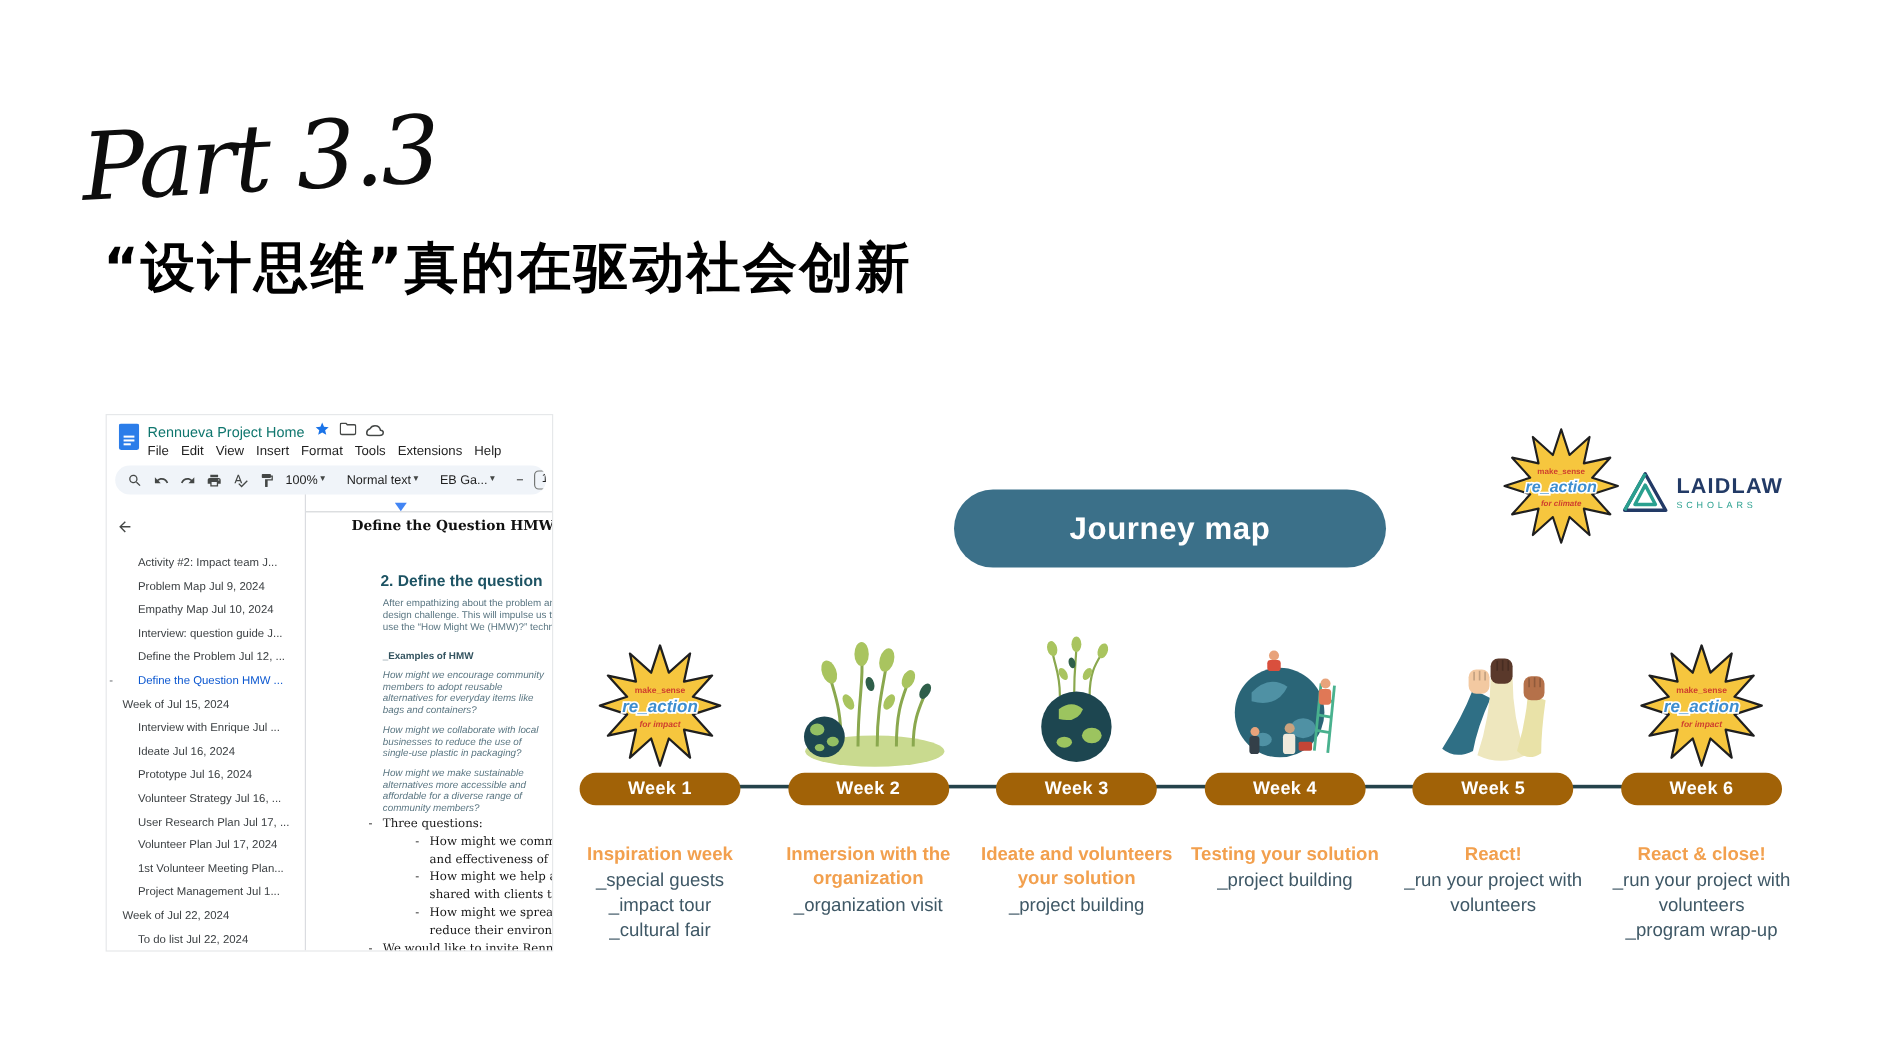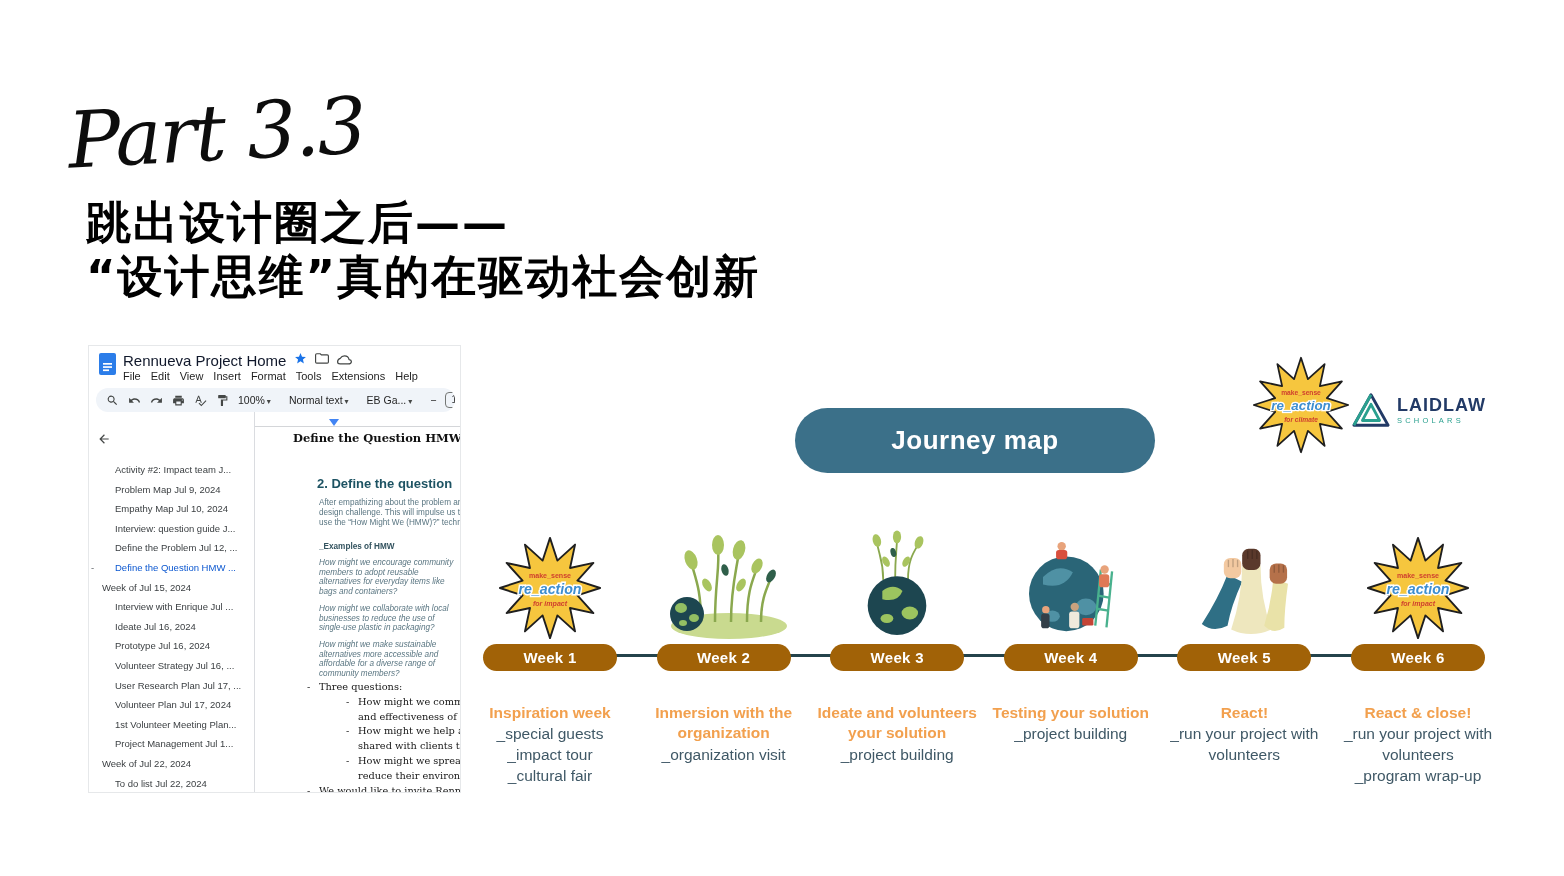--- a/index.html
+++ b/index.html
@@ -11,30 +11,30 @@
         font-style:italic;font-size:78px;color:#0d0d0d;letter-spacing:-2px;transform:rotate(-3deg);}
   .cn{position:absolute;left:86px;top:196px;font-family:"DejaVu Sans",sans-serif;
       font-weight:900;font-size:45px;color:#000;line-height:1.2;letter-spacing:2px;}
 
   
   .docs{position:absolute;left:88px;top:345px;width:371px;height:446px;background:#fff;
         border:1px solid #e6e8ea;overflow:hidden;font-family:"Liberation Sans",sans-serif;color:#202124;}
   .dheader{position:absolute;left:0;top:0;right:0;height:40px;}
   .dicon{position:absolute;left:10px;top:7px;}
   .dtitle-row{position:absolute;left:34px;top:5px;display:flex;align-items:center;gap:8px;}
-  .dtitle{font-size:15px;color:#0f172a;white-space:nowrap;}
+  .dtitle{font-size:12px;color:#0f766e;white-space:nowrap;}
   .dmenu{position:absolute;left:34px;top:24px;display:flex;gap:10px;font-size:11px;color:#1f1f1f;}
   .mitem{cursor:default;}
   .dtoolbar{position:absolute;left:7px;top:42px;right:5px;height:24px;background:#f0f4f9;
             border-radius:12px;display:flex;align-items:center;gap:9px;padding:0 10px;font-size:10.5px;
             color:#1f1f1f;white-space:nowrap;overflow:hidden;}
   .tsep{width:1px;height:14px;background:#c7cad1;}
   .caret{font-size:8px;color:#444746;margin-left:2px;}
   .fsize-box{border:1px solid #747775;border-radius:4px;padding:0 5px;font-size:10px;line-height:14px;}
-  .tbtn{display:flex;align-items:flex-end;}
+  .tbtn{display:flex;align-items:flex-start;}
   .dbody{position:absolute;left:0;top:66px;right:0;bottom:0;}
   .dsidebar{position:absolute;left:0;top:0;bottom:0;width:165px;border-right:1px solid #dadce0;}
   .backarrow{position:absolute;left:8px;top:20px;}
   .outline{position:absolute;left:0;top:48px;right:1px;}
   .oitem{height:19.6px;line-height:19.6px;font-size:9.5px;color:#3c4043;padding-left:26px;
          position:relative;white-space:nowrap;overflow:hidden;}
   .oitem.section{padding-left:13px;}
   .oitem.active{color:#0b57d0;}
   .odash{display:none;}
   .oitem.active .odash{display:block;position:absolute;left:2px;color:#5f6368;}
@@ -88,21 +88,20 @@
                    stroke:#fff;stroke-width:3px;}
   .badge-txt-sub{font-size:7.5px;font-weight:bold;font-style:italic;}
 </style>
 </head>
 <body>
 
 <div class="stage">
 
   <div class="part">Part 3.3</div>
   <div class="cn">
-    <div>跳出设计圈之后——</div>
     <div>“设计思维”真的在驱动社会创新</div>
   </div>
 
   <div class="docs">
     <div class="dheader">
       <span class="dicon">
         <svg width="17" height="22" viewBox="0 0 17 22">
             <rect width="17" height="22" rx="2" fill="#2b7de9"></rect>
             <rect x="4" y="10" width="9" height="1.7" fill="#fff"></rect>
             <rect x="4" y="13.2" width="9" height="1.7" fill="#fff"></rect>

